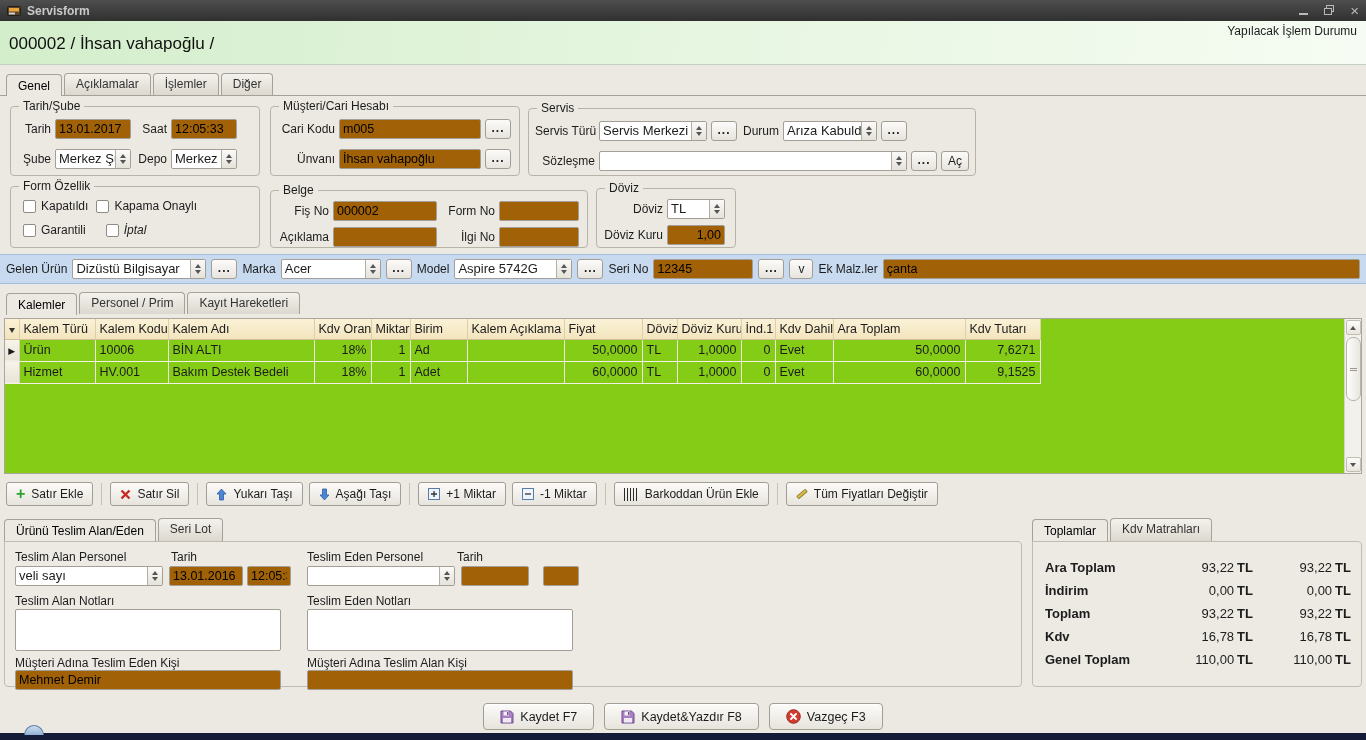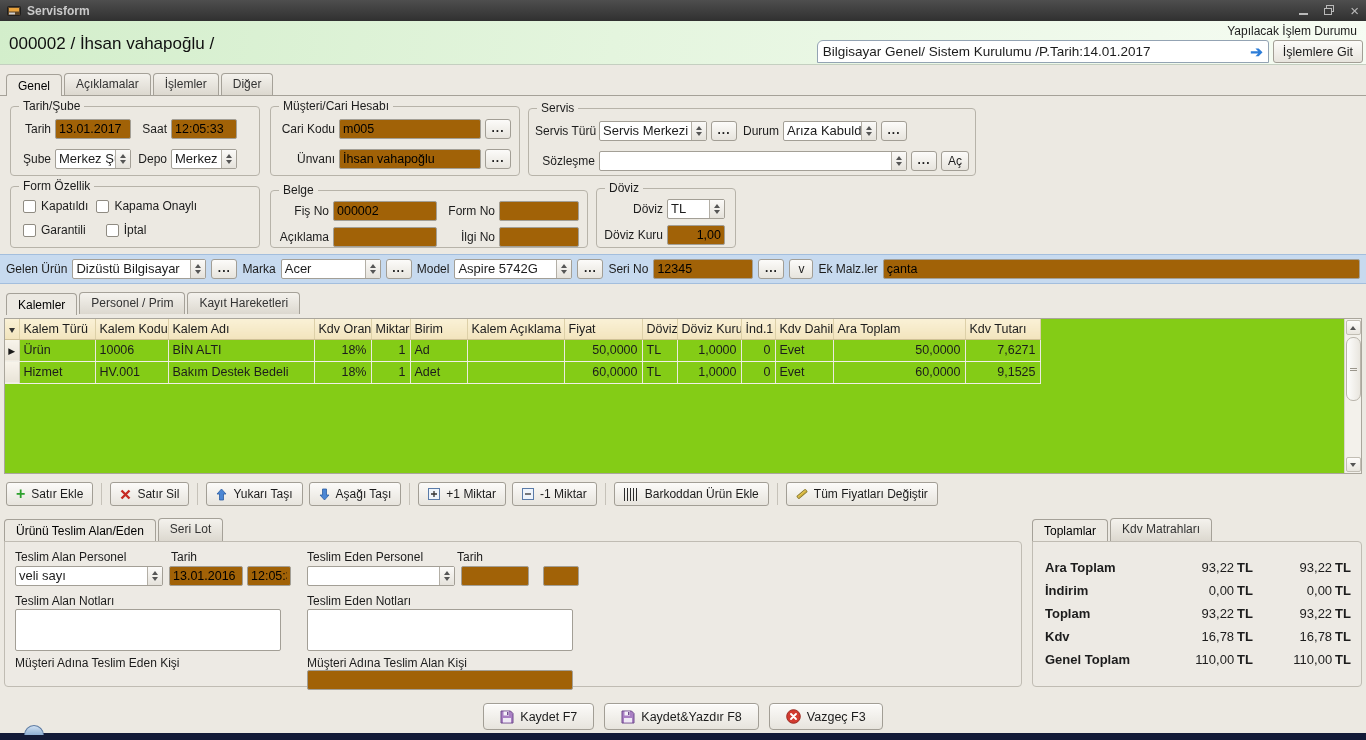--- a/index.html
+++ b/index.html
@@ -136,27 +136,20 @@
           <rect x="0.5" y="3.5" width="7" height="6" fill="#3a3a3a" stroke="#b9b9b9"></rect>
         </svg></span>
     <span class="win-btn" style="font-size:15px;">×</span>
   </div>
 </div>
 
 <div class="header-band">
   <div class="record-title">000002 / İhsan vahapoğlu /</div>
   <div class="header-right">
     <div class="islem-label">Yapılacak İşlem Durumu</div>
-    <div class="islem-row">
-      <div class="islem-box">
-        <span class="txt">Bilgisayar Genel/ Sistem Kurulumu /P.Tarih:14.01.2017</span>
-        <span class="go-arrow">➔</span>
-      </div>
-      <span class="btn islemlere-btn">İşlemlere Git</span>
-    </div>
   </div>
 </div>
 
 <div class="tabs-row">
   <span class="tab active">Genel</span>
   <span class="tab">Açıklamalar</span>
   <span class="tab">İşlemler</span>
   <span class="tab">Diğer</span>
 </div>
 
@@ -250,21 +243,21 @@
       <span class="cbrow">
           <span class="cb"></span>
           <span>Kapama Onaylı</span>
         </span>
     </div>
     <div class="frow" style="margin-left:12px; gap:8px;">
       <span class="cbrow">
           <span class="cb"></span>
           <span>Garantili</span>
         </span>
-      <span class="cbrow" style="margin-left:12px;">
+      <span class="cbrow" style="margin-left:12px;font-style:italic;">
           <span class="cb"></span>
           <span>İptal</span>
         </span>
     </div>
   </div>
 
   <div class="group g-belge">
     <span class="group-title">Belge</span>
     <div class="frow" style="margin-top:10px;">
       <span class="lab" style="width:52px">Fiş No</span>
@@ -512,20 +505,21 @@
     </div>
     <input class="inp abs" style="left: 456px; top: 24px; width: 68px;" readonly="" value="">
     <input class="inp abs" style="left: 538px; top: 24px; width: 36px;" readonly="" value="">
 
     <span class="abs" style="left:10px;top:52px">Teslim Alan Notları</span>
     <textarea class="note abs" style="left: 10px; top: 67px; width: 266px; height: 42px;" readonly=""></textarea>
     <span class="abs" style="left:302px;top:52px">Teslim Eden Notları</span>
     <textarea class="note abs" style="left: 302px; top: 67px; width: 266px; height: 42px;" readonly=""></textarea>
 
     <span class="abs" style="left:10px;top:114px">Müşteri Adına Teslim Eden Kişi</span>
+    <input class="inp abs" style="left: 10px; top: 128px; width: 266px;" readonly="" value="Mehmet Demir">
     <span class="abs" style="left:302px;top:114px">Müşteri Adına Teslim Alan Kişi</span>
     <input class="inp abs" style="left: 302px; top: 128px; width: 266px;" readonly="" value="">
   </div>
 
   <div class="panel-tabs totals-tabs">
     <span class="tab active">Toplamlar</span>
     <span class="tab">Kdv Matrahları</span>
   </div>
   <div class="panel-body totals-body">
     <div class="trow">

